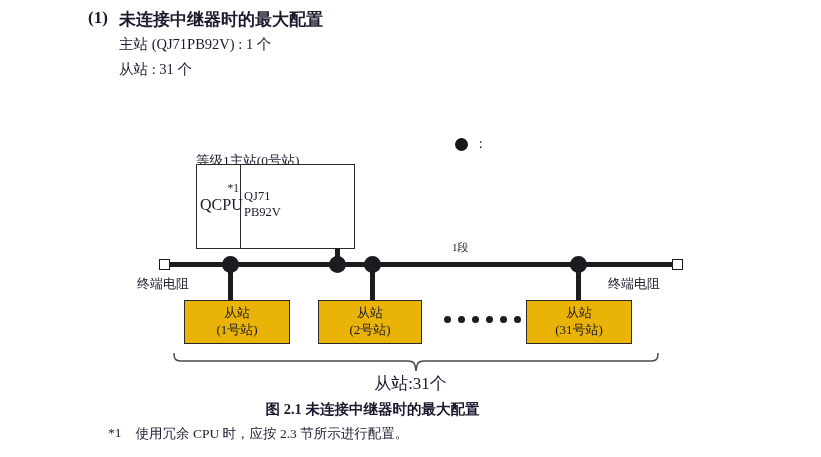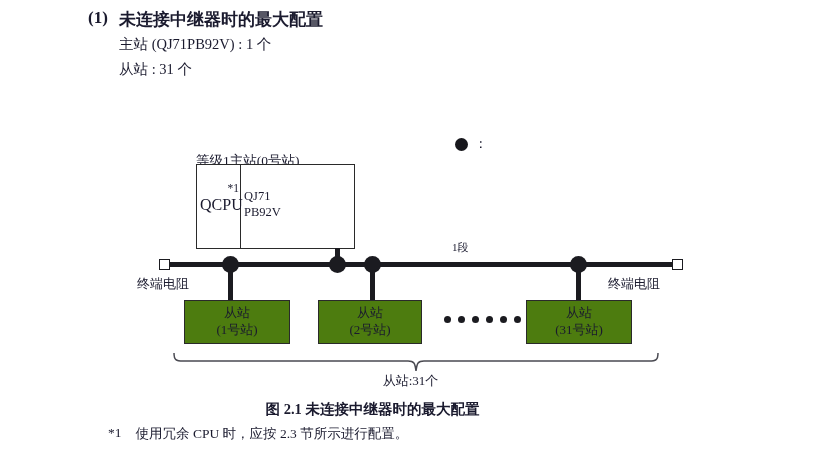--- a/index.html
+++ b/index.html
@@ -133,21 +133,21 @@
   .drop-line {
     width: 5px;
     background: #1b1b20;
   }
 
   
   .slave-box {
     height: 44px;
     border: 1.3px solid #2a2a2a;
     box-sizing: border-box;
-    background: #4d7c0f;
+    background: #eab308;
     display: flex;
     flex-direction: column;
     align-items: center;
     justify-content: center;
     font-size: 13px;
     line-height: 1.3;
     top: 300px;
   }
 
   
@@ -162,21 +162,21 @@
     background: #1b1b20;
     display: block;
   }
 
   
   #brace { left: 170px; top: 352px; }
   #brace-label {
     left: 0; top: 372px;
     width: 821px;
     text-align: center;
-    font-size: 13px;
+    font-size: 17px;
   }
 
   
   #figure-caption {
     left: 0; top: 400px;
     width: 745px;
     text-align: center;
     font-size: 14.5px;
     font-weight: bold;
   }

